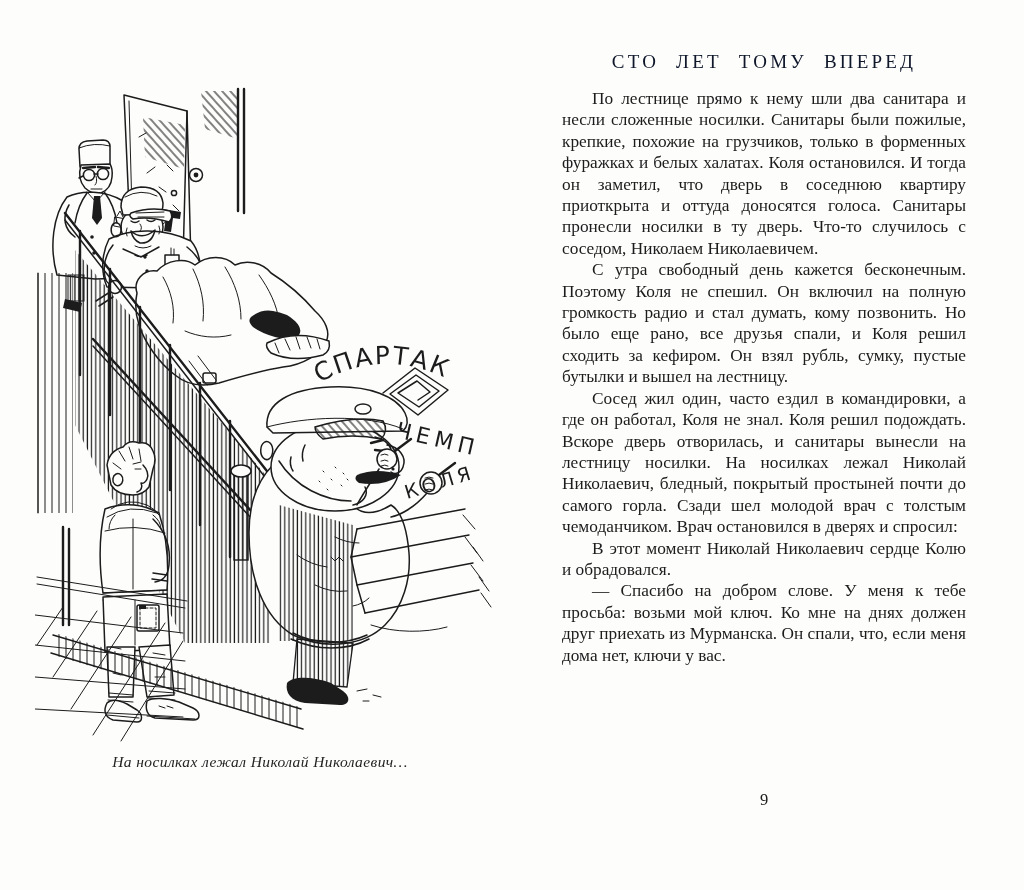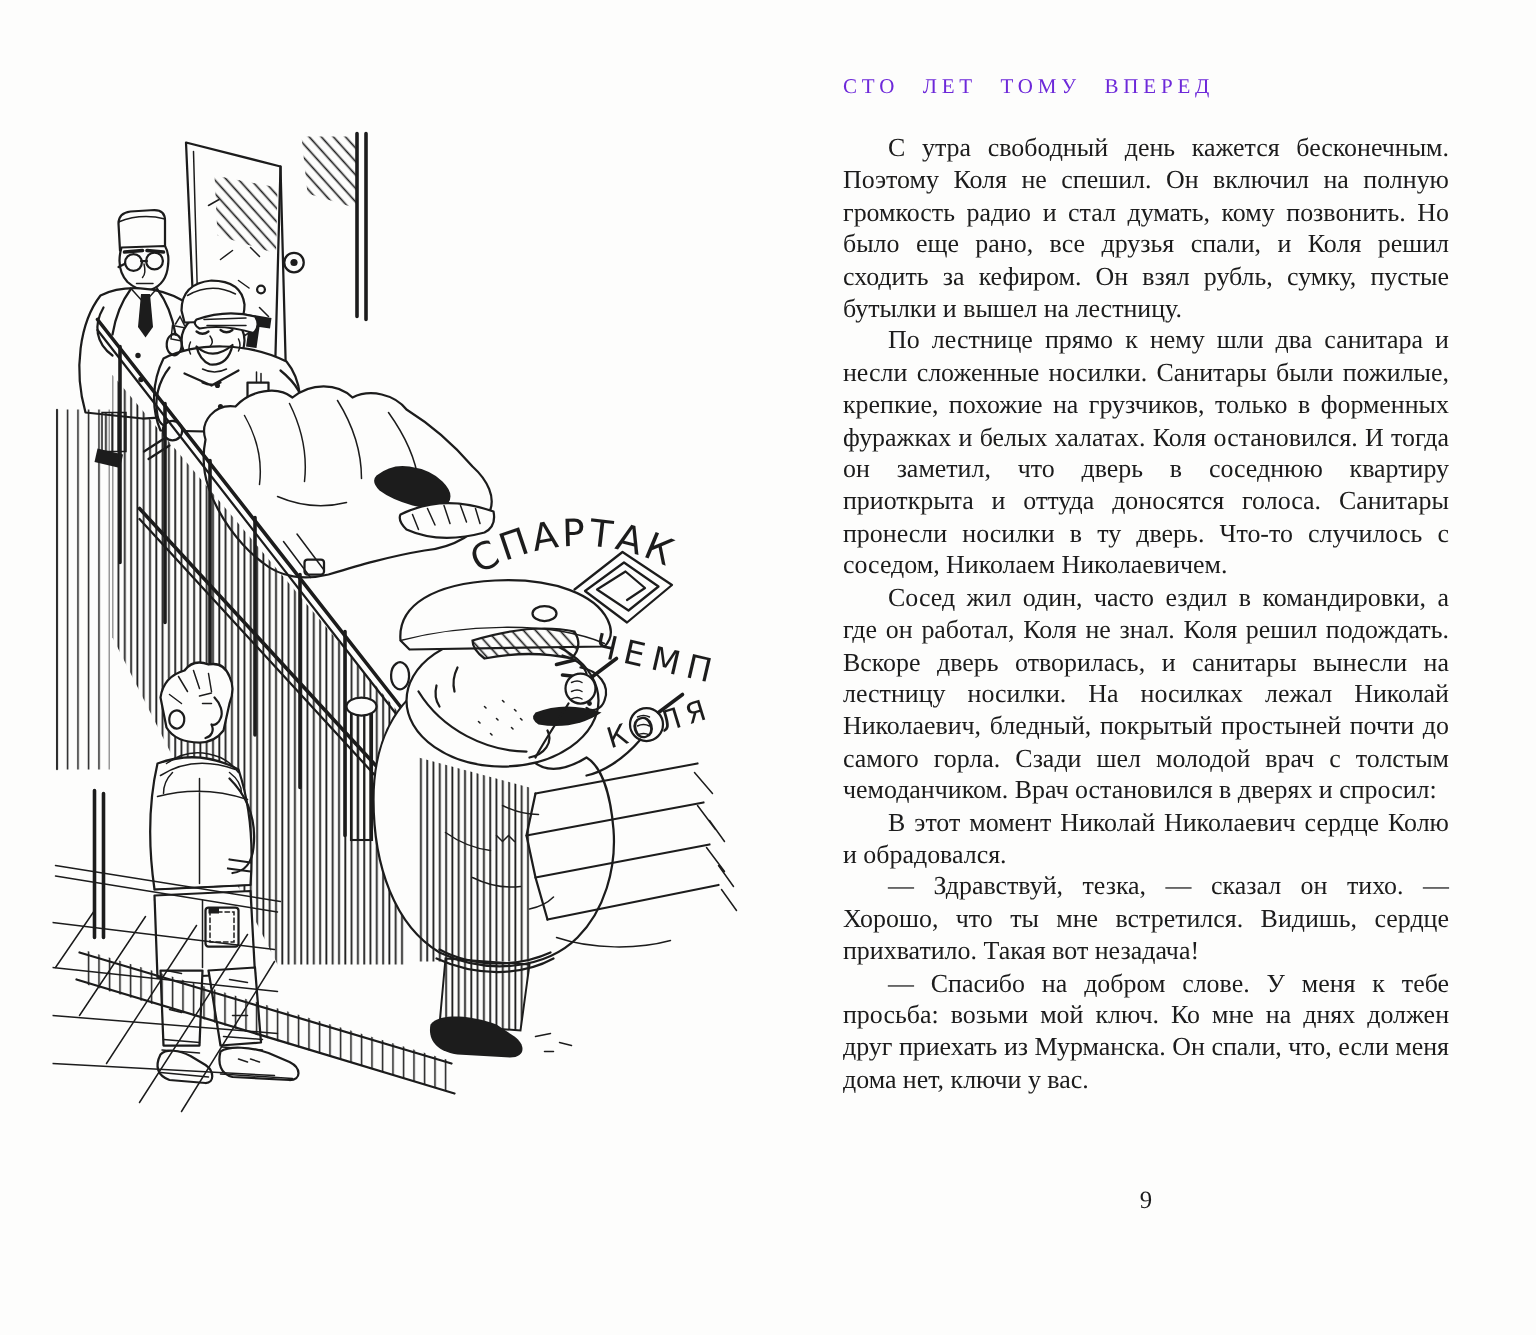--- a/index.html
+++ b/index.html
@@ -8,22 +8,22 @@
     background:#ffffff;
     font-family:"Liberation Serif", serif;
     color:#1c1c1c;
     overflow:hidden;
   }
   .page{position:relative;width:1024px;height:890px;background:#fdfdfc;}
 
   
   .running-title{
     position:absolute;left:562px;top:51px;width:404px;
-    text-align:left;font-size:14px;letter-spacing:3.2px;word-spacing:9px;
-    color:#6d28d9;white-space:nowrap;
+    text-align:center;font-size:19px;letter-spacing:3.2px;word-spacing:9px;
+    color:#0f172a;white-space:nowrap;
   }
   .body-text{position:absolute;left:562px;top:88px;width:404px;}
   .body-text p{
     margin:0;font-size:17.3px;line-height:21.4px;
     text-align:justify;text-indent:30px;color:#1c1c1c;
   }
   .page-number{
     position:absolute;left:562px;top:790px;width:404px;
     text-align:center;font-size:16.5px;color:#1c1c1c;
   }
@@ -221,26 +221,26 @@
       <path id="arc1" d="M284,298 Q348,262 412,294" fill="none" stroke="none"></path>
       <text class="graffiti" font-size="25" letter-spacing="2">
         <textPath href="#arc1">СПАРТАК</textPath>
       </text>
       <path class="ln" stroke-width="2.4" d="M348,308 L380,283 L413,305 L383,330 L355,309 L381,290 L404,306 L384,322 L363,308 L382,296 L395,307 L383,315"></path>
       <text class="graffiti" x="360" y="352" font-size="22" letter-spacing="5" transform="rotate(13 360 352)">ЧЕМП</text>
       <text class="graffiti" x="372" y="414" font-size="19" letter-spacing="4" transform="rotate(-17 372 414)">КОЛЯ</text>
     </g>
   </svg>
 
+  <div class="caption">На носилках лежал Николай Николаевич…</div>
 
   <div class="running-title">СТО ЛЕТ ТОМУ ВПЕРЕД</div>
 
   <div class="body-text">
+    <p>По лестнице прямо к нему шли два санитара и несли сложенные носилки. Санитары были пожилые, крепкие, похожие на грузчиков, только в форменных фуражках и белых халатах. Коля остановился. И тогда он заметил, что дверь в соседнюю квартиру приоткрыта и оттуда доносятся голоса. Санитары пронесли носилки в ту дверь. Что-то случилось с соседом, Николаем Николаевичем.</p>
     <p>С утра свободный день кажется бесконечным. Поэтому Коля не спешил. Он включил на полную громкость радио и стал думать, кому позвонить. Но было еще рано, все друзья спали, и Коля решил сходить за кефиром. Он взял рубль, сумку, пустые бутылки и вышел на лестницу.</p>
-    <p>По лестнице прямо к нему шли два санитара и несли сложенные носилки. Санитары были пожилые, крепкие, похожие на грузчиков, только в форменных фуражках и белых халатах. Коля остановился. И тогда он заметил, что дверь в соседнюю квартиру приоткрыта и оттуда доносятся голоса. Санитары пронесли носилки в ту дверь. Что-то случилось с соседом, Николаем Николаевичем.</p>
     <p>Сосед жил один, часто ездил в командировки, а где он работал, Коля не знал. Коля решил подождать. Вскоре дверь отворилась, и санитары вынесли на лестницу носилки. На носилках лежал Николай Николаевич, бледный, покрытый простыней почти до самого горла. Сзади шел молодой врач с толстым чемоданчиком. Врач остановился в дверях и спросил:</p>
     <p>В этот момент Николай Николаевич сердце Колю и обрадовался.</p>
-    <p>— Здравствуй, тезка, — сказал он тихо. — Хорошо, что ты мне встретился. Видишь, сердце прихватило. Такая вот незадача!</p>
     <p>— Спасибо на добром слове. У меня к тебе просьба: возьми мой ключ. Ко мне на днях должен друг приехать из Мурманска. Он спали, что, если меня дома нет, ключи у вас.</p>
   </div>
 
   <div class="page-number">9</div>
 </div>
 
 </body></html>

